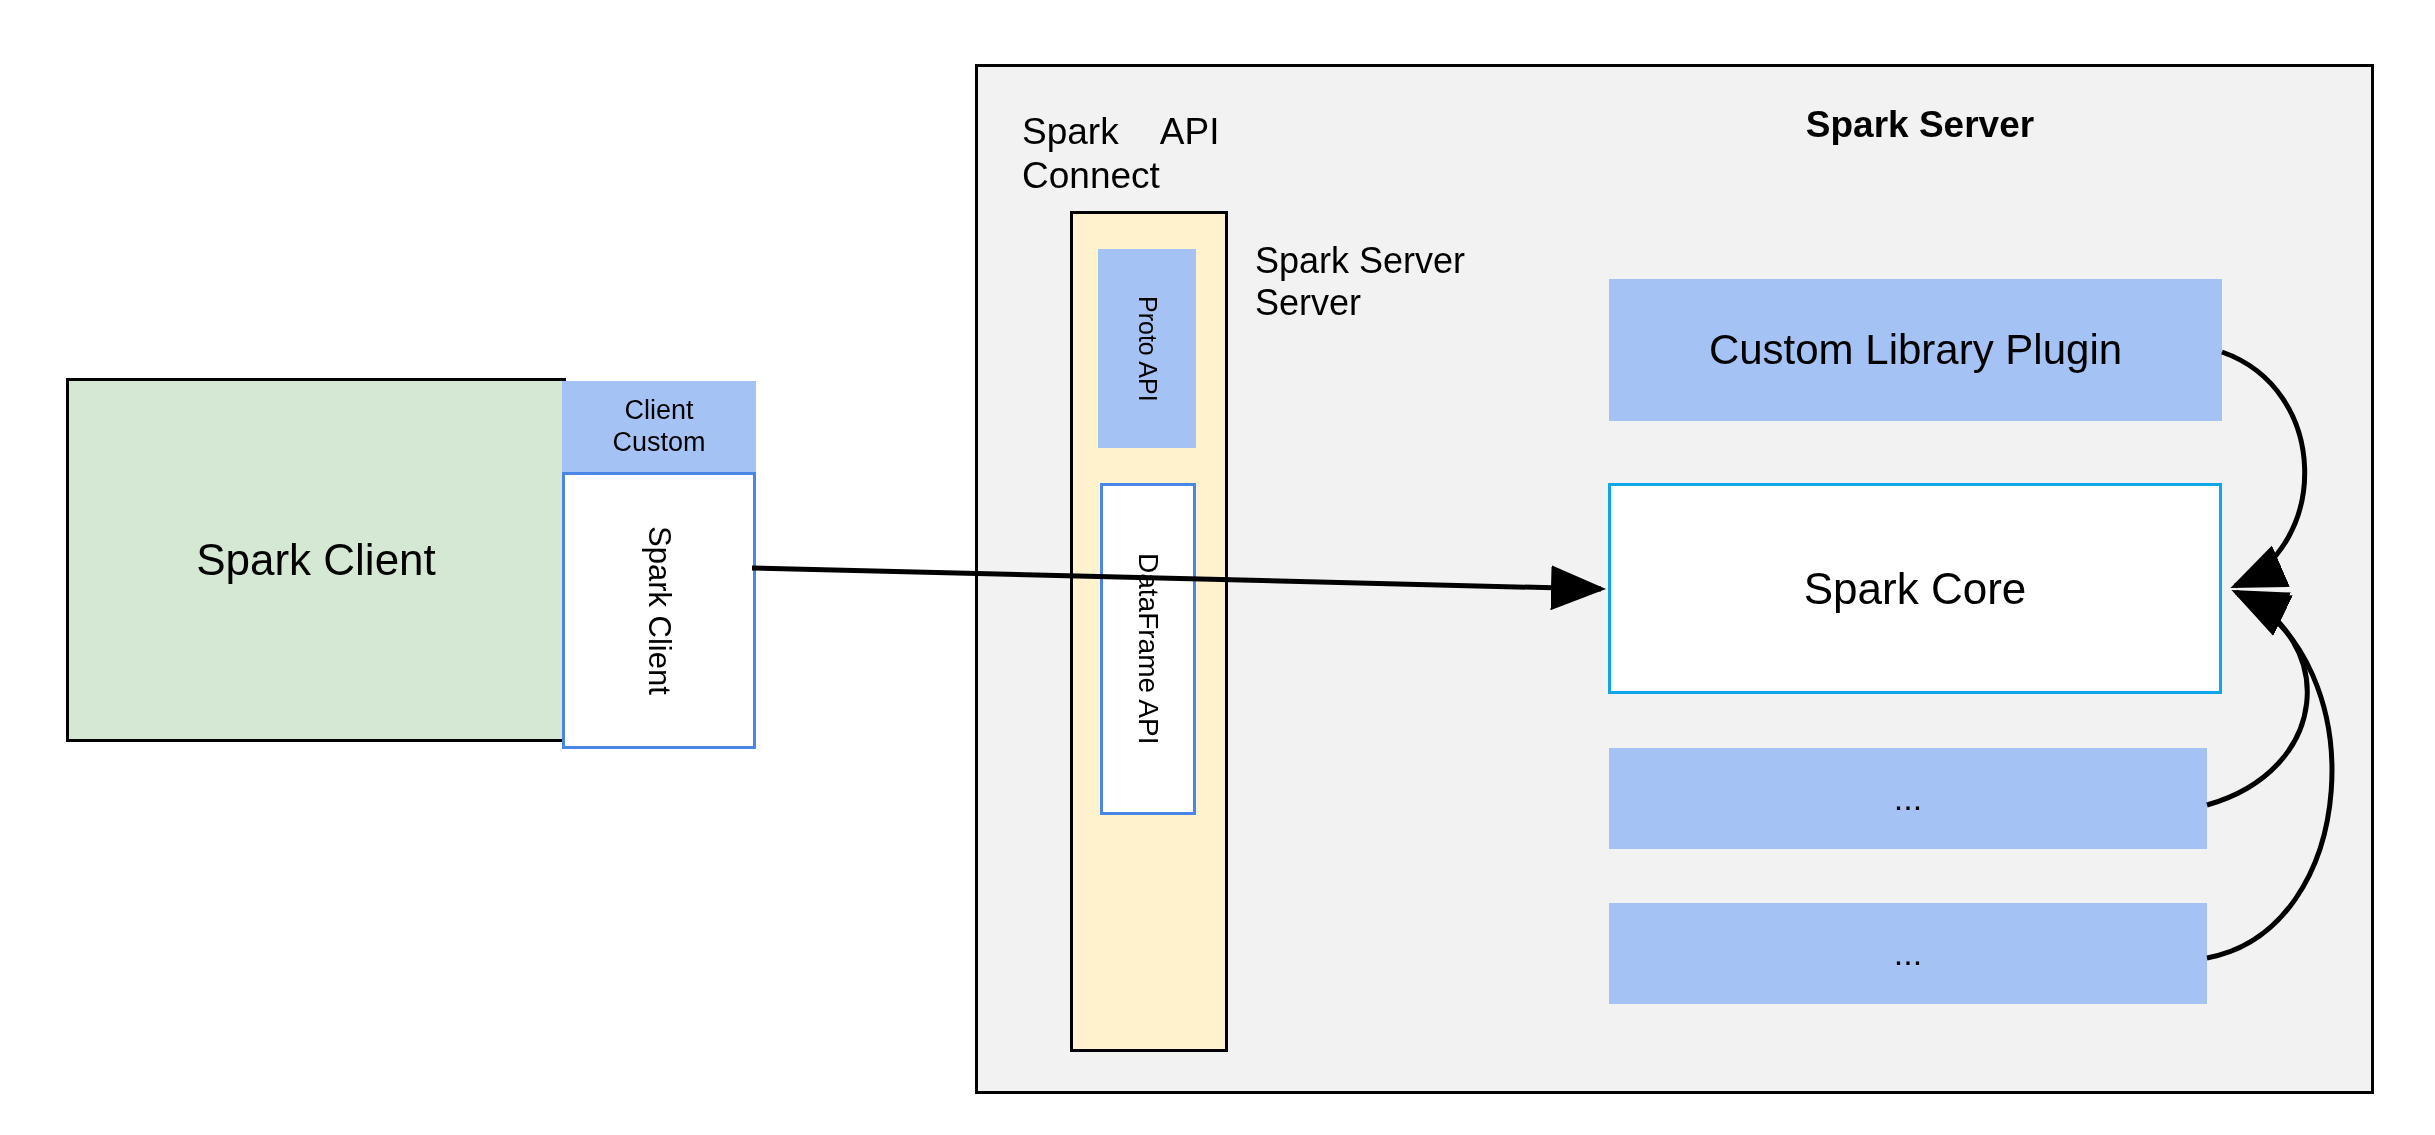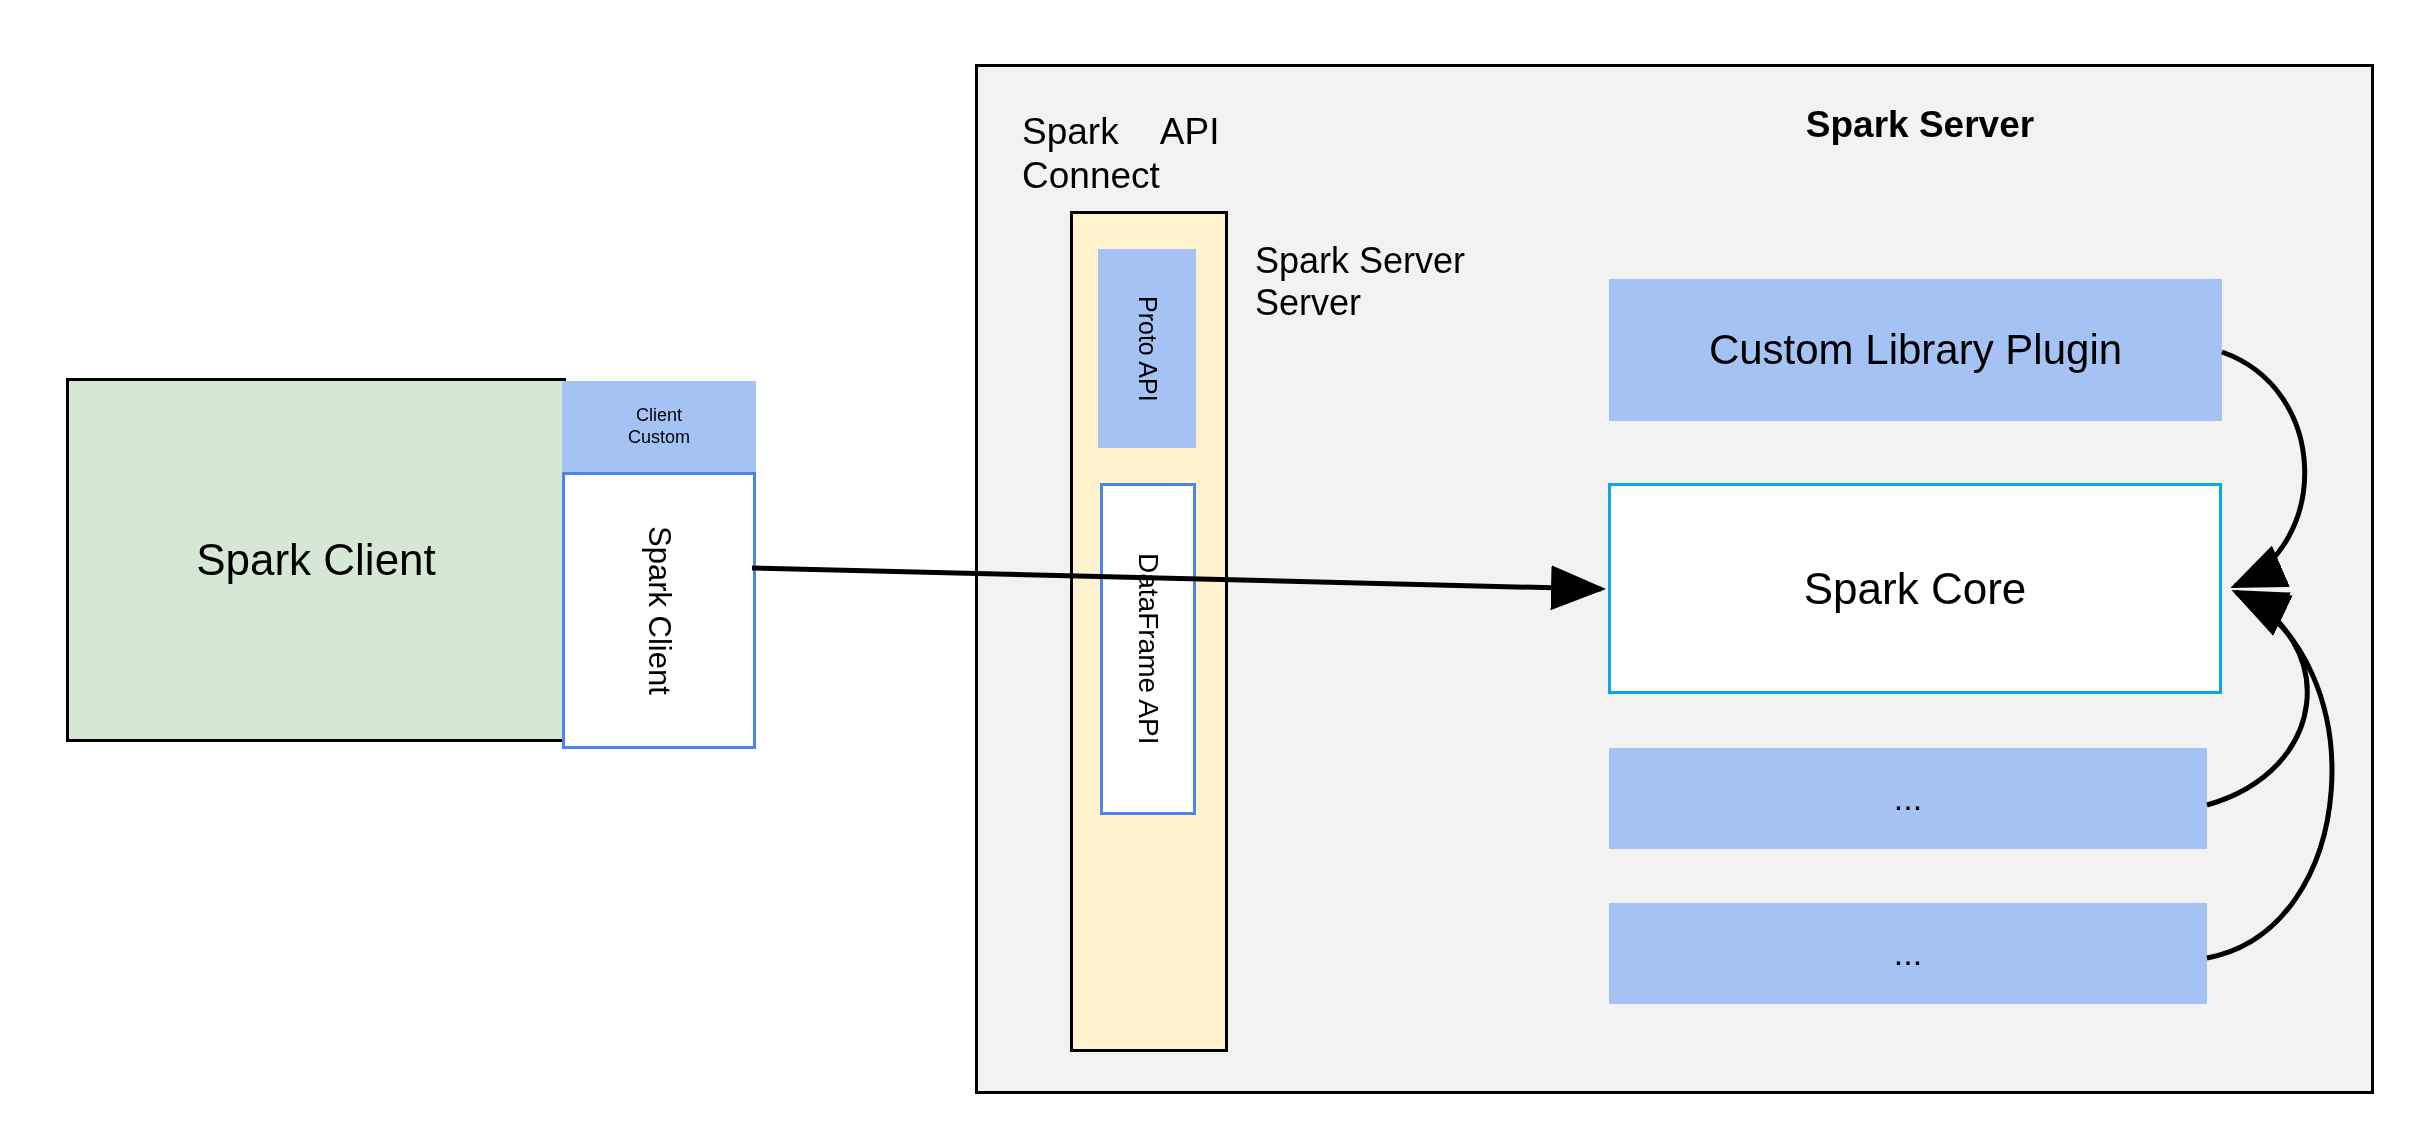--- a/index.html
+++ b/index.html
@@ -45,21 +45,21 @@
   }
 
   
   #client-package {
     left: 562px;
     top: 381px;
     width: 194px;
     height: 91px;
     background: #a5c2f5;
     border: 0;
-    font-size: 18px;
+    font-size: 27px;
   }
 
   
   #spark-client {
     left: 562px;
     top: 472px;
     width: 194px;
     height: 277px;
     background: #ffffff;
     border: 3px solid #4a86e8;

